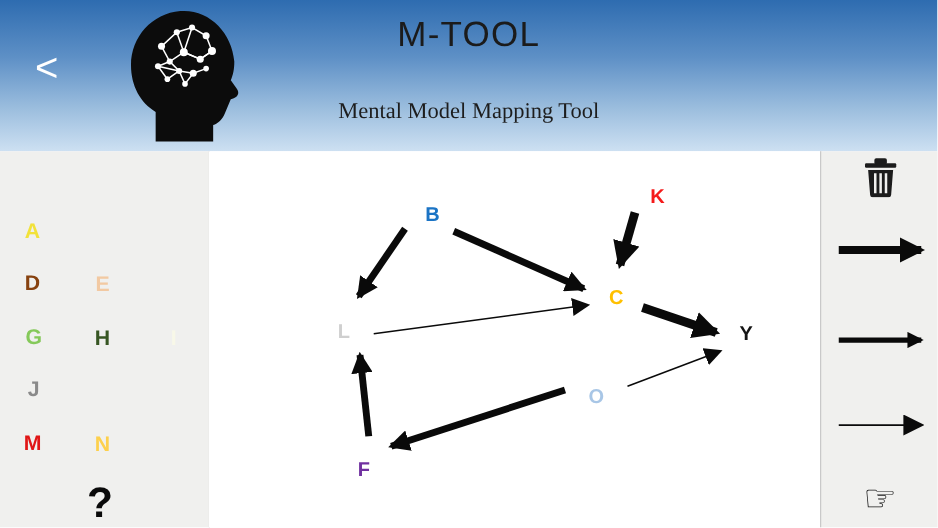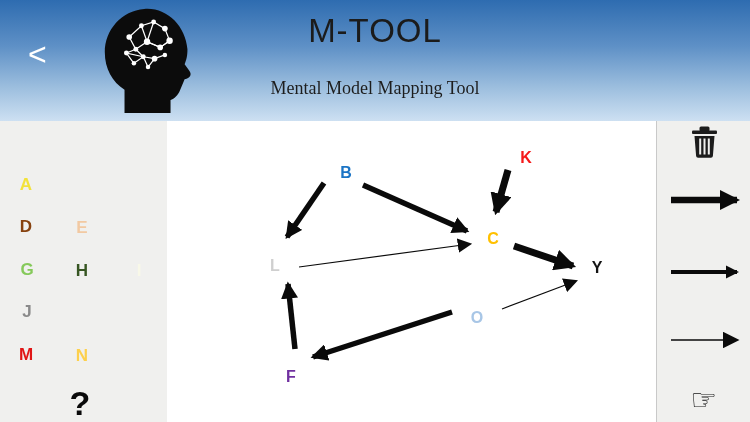--- a/index.html
+++ b/index.html
@@ -6,21 +6,21 @@
   #app{position:relative;width:750px;height:422px;overflow:hidden;
        font-family:"Liberation Sans",sans-serif;-webkit-font-smoothing:antialiased;}
 
   
   .header{position:absolute;left:0;top:0;width:750px;height:121px;
           background:linear-gradient(180deg,#2e6cb0 0%,#5e90c6 38%,#9cbede 72%,#cde0f2 100%);}
   .back-btn{position:absolute;left:28px;top:38px;color:#ffffff;font-size:32px;
             font-weight:400;line-height:1;cursor:pointer;user-select:none;}
   .logo{position:absolute;left:100px;top:7px;width:96px;height:108px;}
   .title{position:absolute;left:0;top:12px;width:750px;text-align:center;
-         font-size:33px;font-weight:500;color:#1b1b1b;letter-spacing:1px;}
+         font-size:28px;font-weight:500;color:#1b1b1b;letter-spacing:1px;}
   .subtitle{position:absolute;left:0;top:78px;width:750px;text-align:center;
             font-family:"Liberation Serif",serif;font-size:18px;color:#1d1d1d;}
 
   
   .panel{position:absolute;top:121px;height:301px;background:#f0f0ee;}
   .panel.left{left:0;width:167px;border-right:1px solid #c9c9c9;}
   .panel.right{left:656px;width:94px;border-left:1px solid #c9c9c9;}
 
   .letter{position:absolute;transform:translate(-50%,-50%);
           font-size:17px;font-weight:700;cursor:pointer;user-select:none;}

